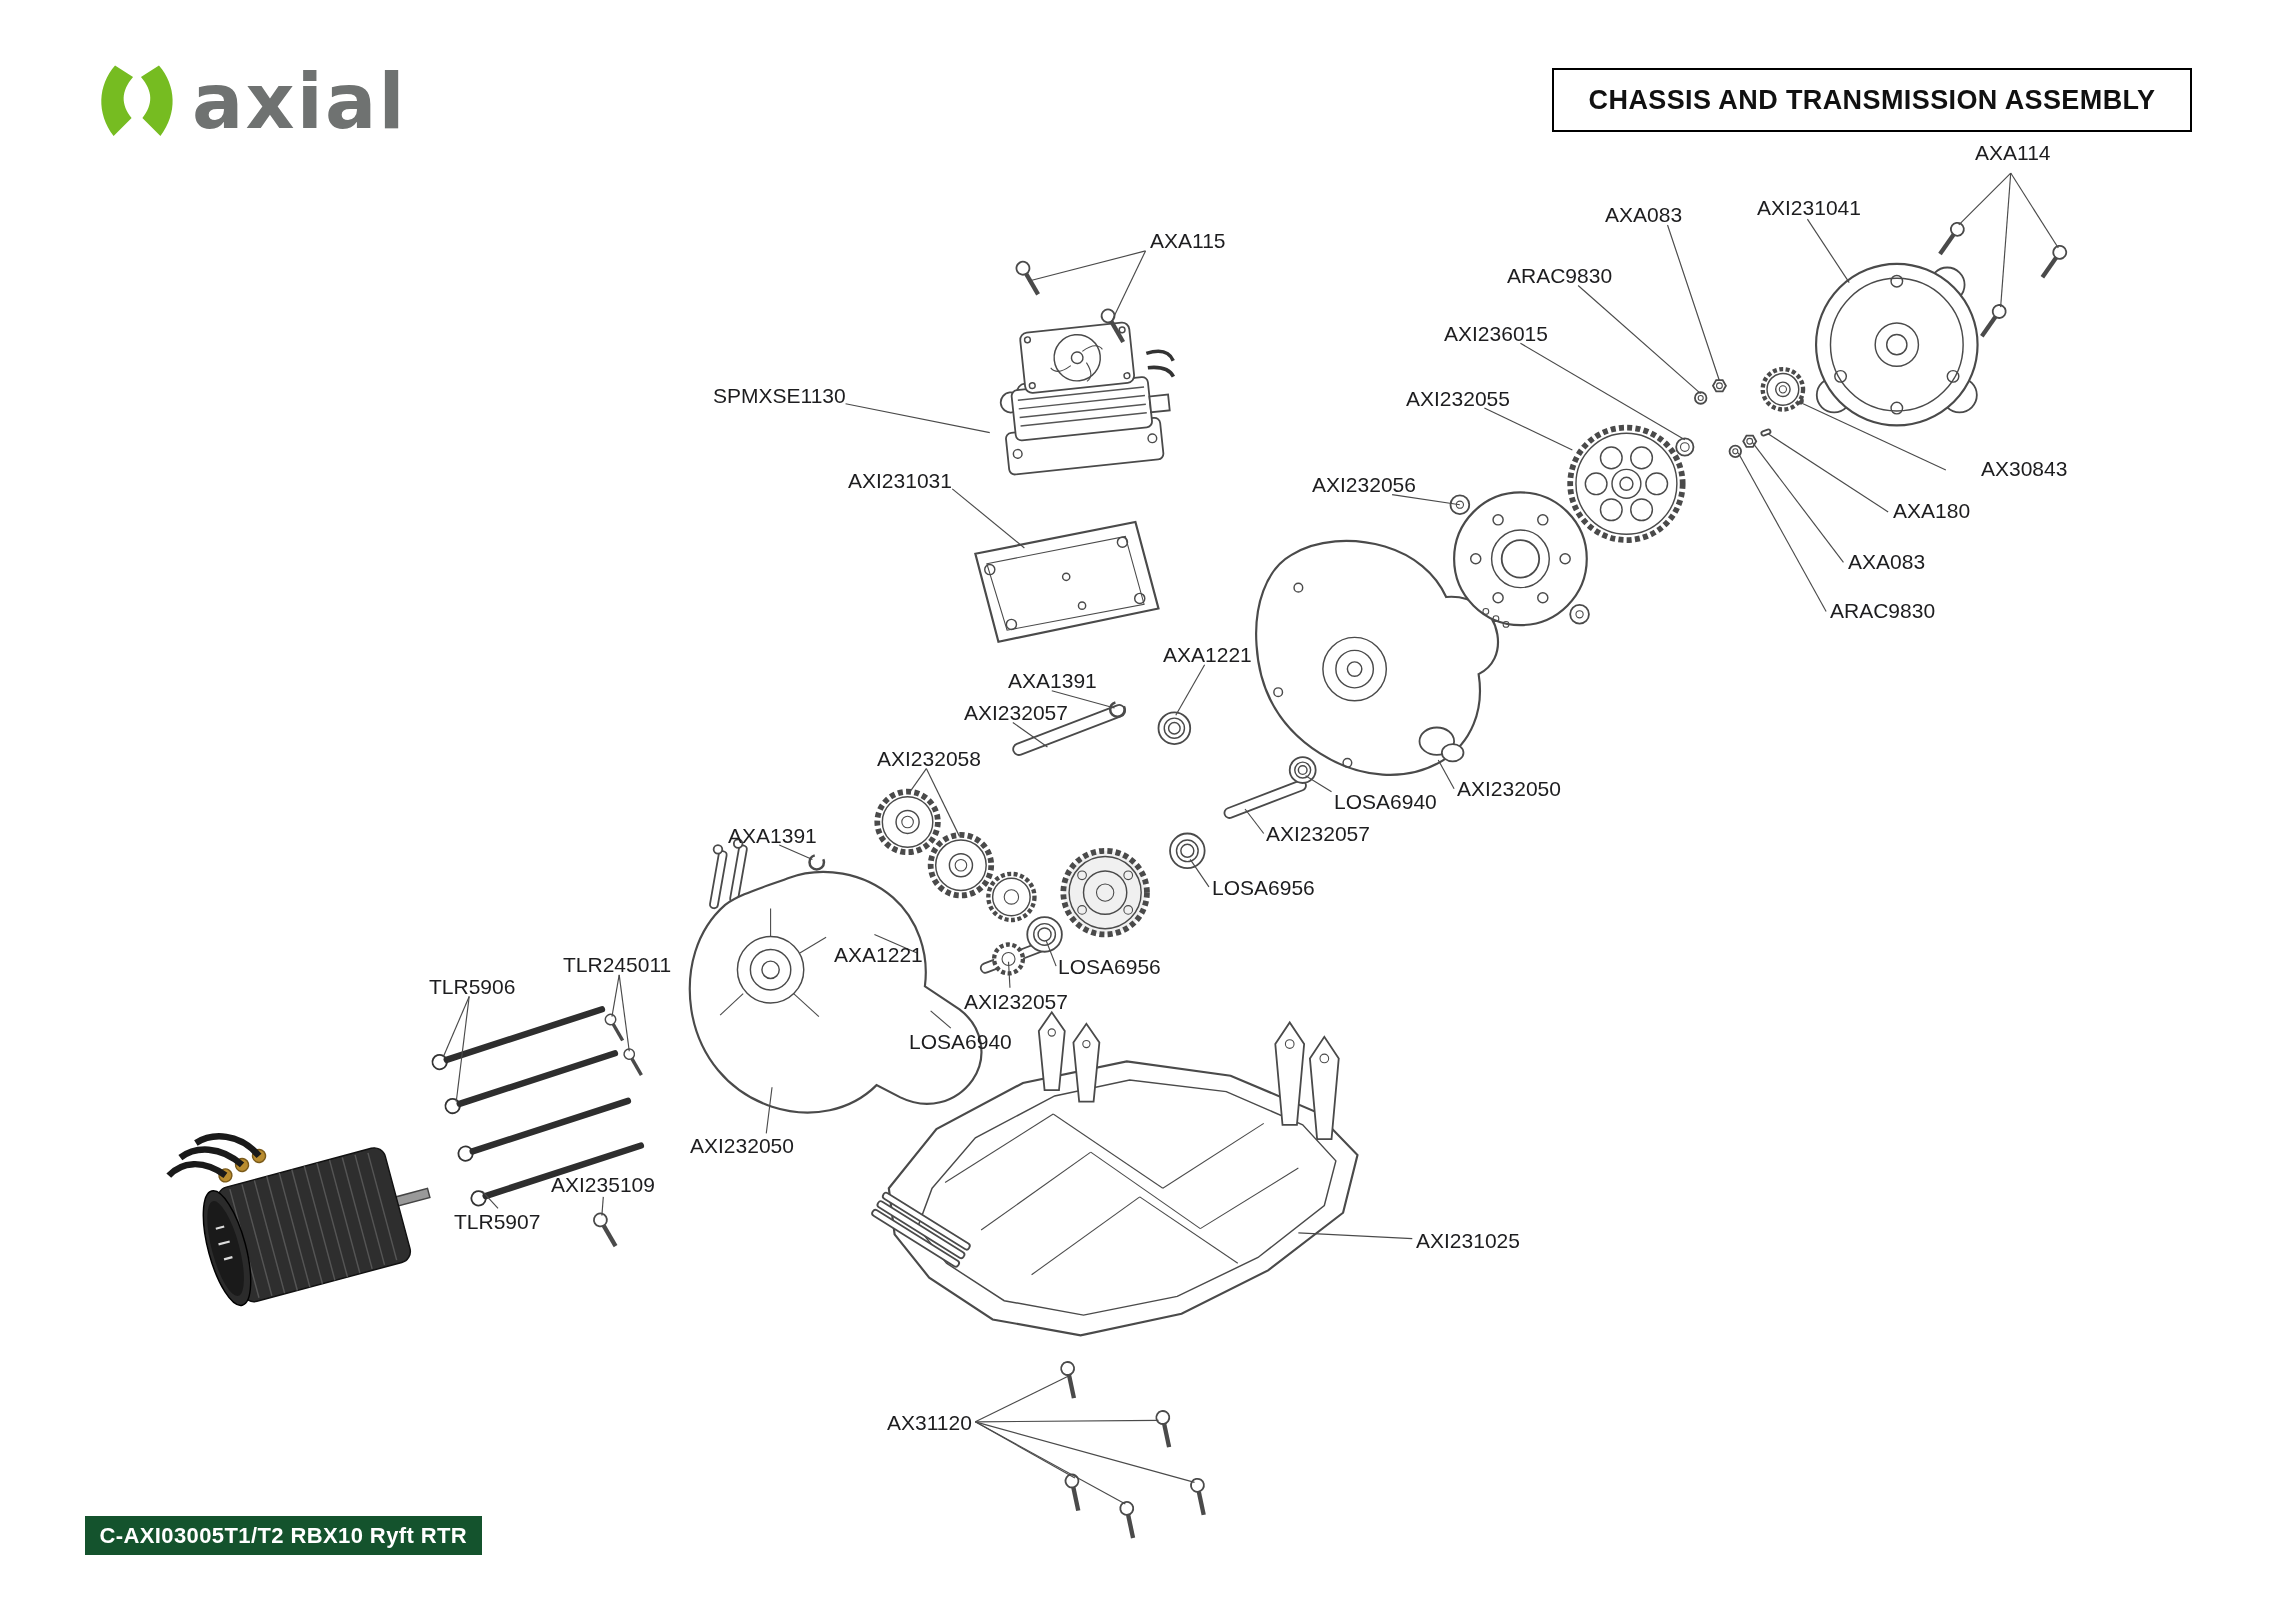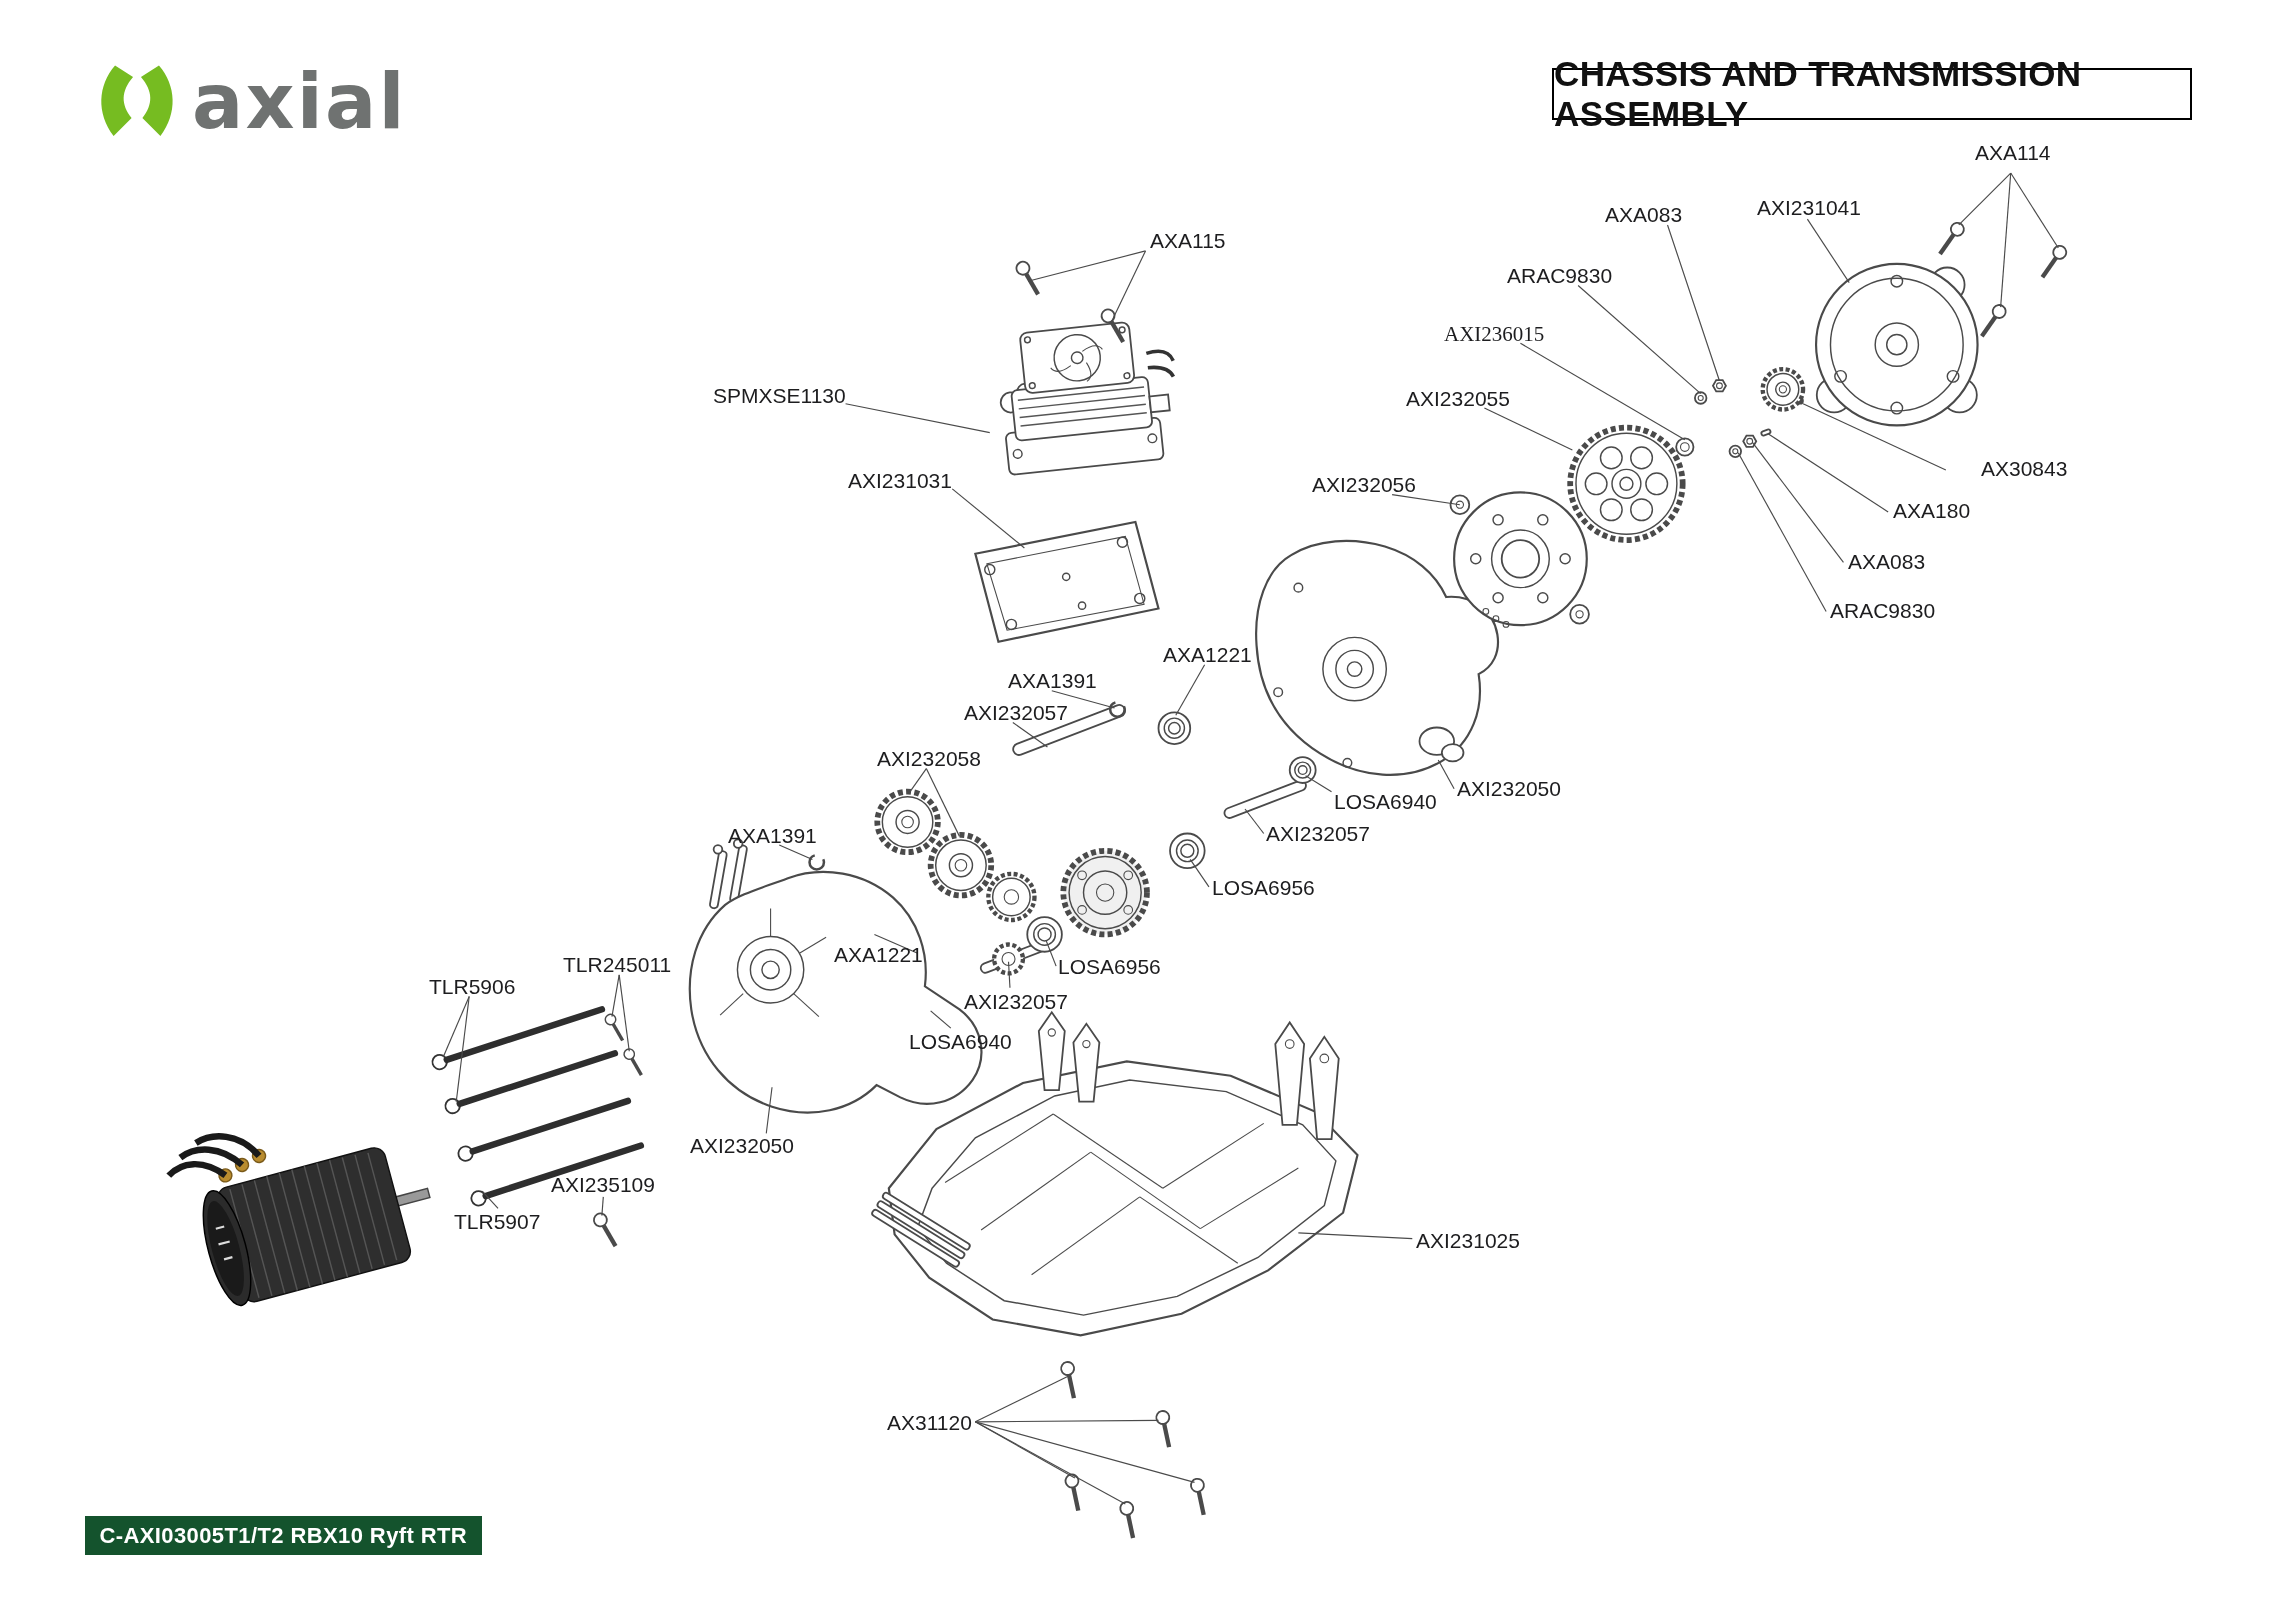--- a/index.html
+++ b/index.html
@@ -1,22 +1,22 @@
 <!DOCTYPE html>
 <html style="font-size:11.5px"><head>
 <meta charset="utf-8">
 <style>
   *{margin:0;padding:0;box-sizing:border-box}
   html,body{width:2273px;height:1623px}
   body{background:#fff;font-family:"Liberation Sans",sans-serif;position:relative;overflow:hidden}
   .page{position:absolute;inset:0}
   .logo{position:absolute;left:92px;top:58px;display:flex;align-items:center;gap:10px}
   .logo-text{font-size:76px;font-weight:bold;color:#6f7271;letter-spacing:2.2px;line-height:1;font-family:"DejaVu Sans",sans-serif}
-  .title-box{position:absolute;left:1552px;top:68px;width:640px;height:52px;border:2.9px solid #000;
-             display:flex;align-items:center;justify-content:center;font-size:35px;font-weight:bold;color:#111;letter-spacing:0.4px;background:#fff}
+  .title-box{position:absolute;left:1552px;top:68px;width:640px;height:64px;border:2.9px solid #000;
+             display:flex;align-items:center;justify-content:center;font-size:27px;font-weight:bold;color:#111;letter-spacing:0.4px;background:#fff}
   .footer-badge{position:absolute;left:85px;top:1516px;background:#14532d;color:#fff;font-size:22px;font-weight:bold;padding:6.5px 14.4px;letter-spacing:0.4px}
   .diagram-svg{position:absolute;left:0;top:0}
   .part-label{position:absolute;font-size:21px;color:#1d1d1f;white-space:nowrap}
   .leader line{stroke:#4a4a4a;stroke-width:1.6}
   svg .ln{fill:#fff;stroke:#4a4a4a;stroke-width:2.5}
   svg .ln3{fill:#fff;stroke:#4a4a4a;stroke-width:3}
   svg .nf{fill:none;stroke:#4a4a4a;stroke-width:2}
   svg .nf1{fill:none;stroke:#4a4a4a;stroke-width:1.5}
   svg .teeth{fill:#fff;stroke:#4a4a4a;stroke-width:8;stroke-dasharray:7 4.5}
   svg .teeth-lt{fill:#f0f0f0;stroke:#4a4a4a;stroke-width:8;stroke-dasharray:7 4.5}
@@ -371,21 +371,21 @@
   </svg>
 
   <div>
       <div class="part-label" style="left: 1150px; top: 229px;">AXA115</div>
       <div class="part-label" style="left: 713px; top: 384px;">SPMXSE1130</div>
       <div class="part-label" style="left: 848px; top: 469px;">AXI231031</div>
       <div class="part-label" style="left: 1975px; top: 141px;">AXA114</div>
       <div class="part-label" style="left: 1605px; top: 203px;">AXA083</div>
       <div class="part-label" style="left: 1757px; top: 196px;">AXI231041</div>
       <div class="part-label" style="left: 1507px; top: 264px;">ARAC9830</div>
-      <div class="part-label" style="left: 1444px; top: 322px; font-family: Liberation Serif, serif;">AXI236015</div>
+      <div class="part-label" style="left: 1444px; top: 322px;">AXI236015</div>
       <div class="part-label" style="left: 1406px; top: 387px;">AXI232055</div>
       <div class="part-label" style="left: 1312px; top: 473px;">AXI232056</div>
       <div class="part-label" style="left: 1952px; top: 457px; margin-left: 29px;">AX30843</div>
       <div class="part-label" style="left: 1893px; top: 499px;">AXA180</div>
       <div class="part-label" style="left: 1848px; top: 550px;">AXA083</div>
       <div class="part-label" style="left: 1830px; top: 599px;">ARAC9830</div>
       <div class="part-label" style="left: 1163px; top: 643px;">AXA1221</div>
       <div class="part-label" style="left: 1008px; top: 669px;">AXA1391</div>
       <div class="part-label" style="left: 964px; top: 701px;">AXI232057</div>
       <div class="part-label" style="left: 877px; top: 747px;">AXI232058</div>

